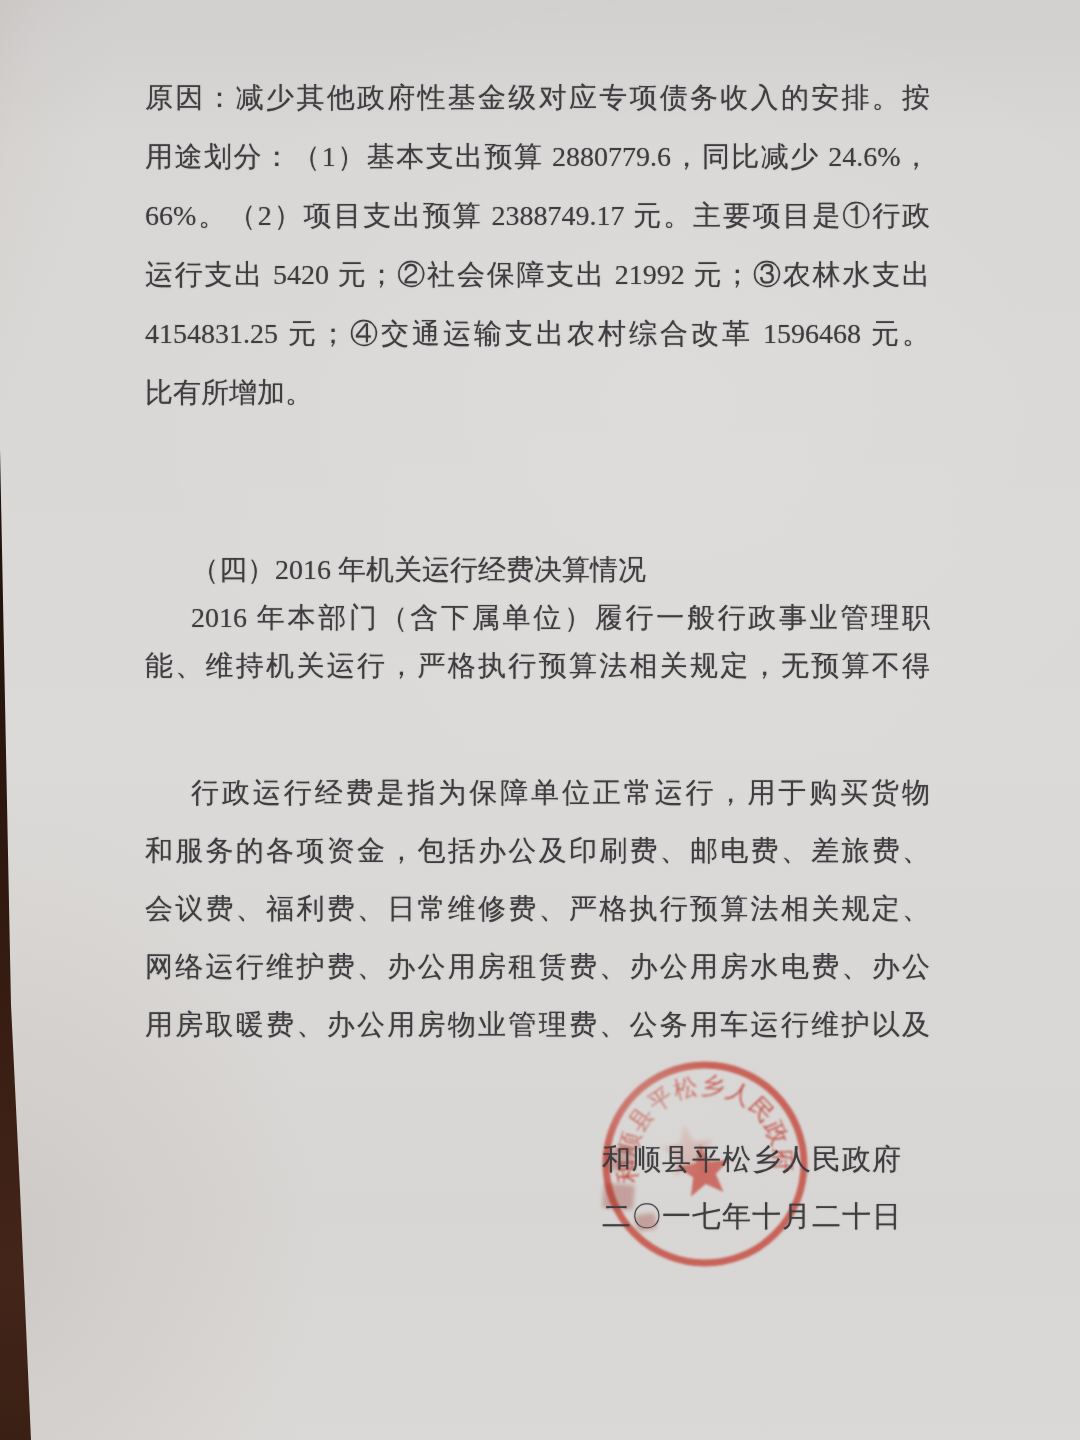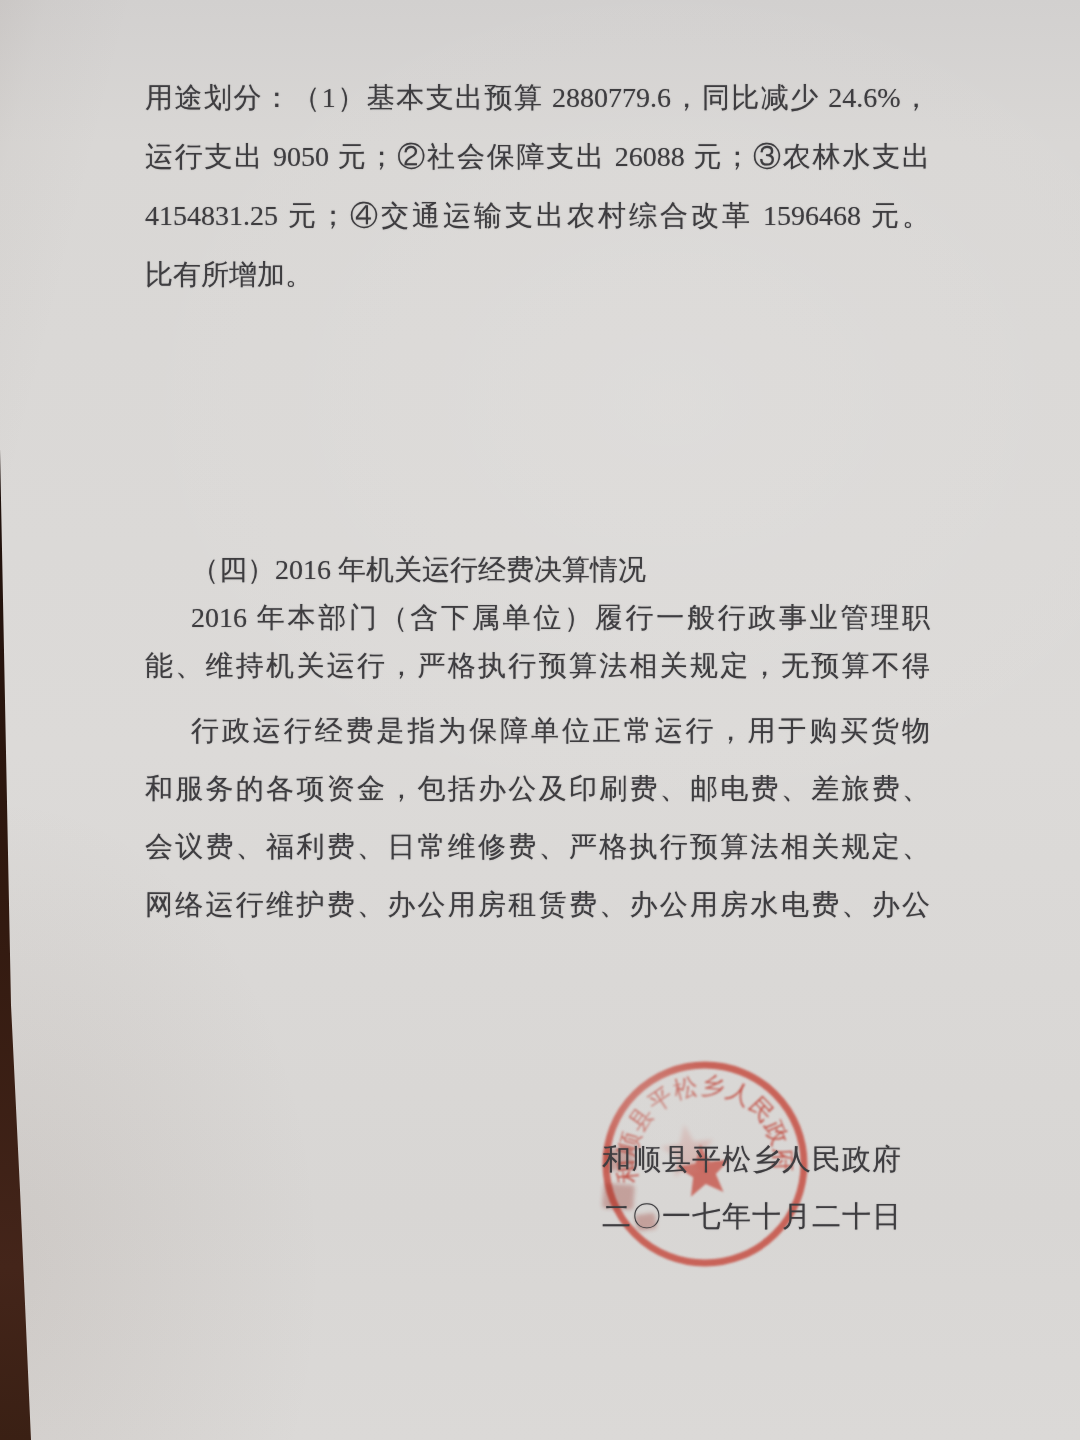--- a/index.html
+++ b/index.html
@@ -24,21 +24,21 @@
     background:linear-gradient(180deg,#1d100c 30%,#31190f 62%,#44251a 88%,#3a2014 100%);
     clip-path:polygon(0px 448px, 11px 1005px, 20px 1190px, 31px 1440px, 0px 1440px);
   }
   .textblock{
     position:absolute;left:145px;width:785px;
     color:#3e3d40;font-size:28px;
     text-shadow:0 0 1.2px rgba(62,61,64,0.5);
   }
   .g1{top:68px;line-height:59px}
   .g2{top:546px;line-height:48px}
-  .g3{top:702px;line-height:58px}
+  .g3{top:764px;line-height:58px}
   .line{white-space:normal}
   .line.fill{text-align:justify;text-align-last:justify}
   .line.indent{text-indent:46px}
   .sig{
     position:absolute;left:602px;color:#3e3d40;font-size:29px;
     letter-spacing:1px;text-shadow:0 0 1.2px rgba(62,61,64,0.5);white-space:nowrap;
   }
   .sig-name{top:1140px}
   .sig-date{top:1197px}
   .seal-svg{position:absolute;left:0;top:0;pointer-events:none}
@@ -78,31 +78,34 @@
 
   <g fill="#96281e" opacity="0.3" filter="url(#smudge)">
     <rect x="607" y="1148" width="27" height="22" rx="3" transform="rotate(-6 620 1159)"></rect>
     <rect x="603" y="1184" width="31" height="25" rx="3" transform="rotate(4 618 1196)"></rect>
     <rect x="636" y="1214" width="20" height="16" rx="3" transform="rotate(-8 646 1222)"></rect>
   </g>
 </svg>
 <div class="seal-fade"></div>
 
 <div class="textblock g1">
+    <div class="line fill">原因：减少其他政府性基金级对应专项债务收入的安排。按</div>
     <div class="line fill">用途划分：（1）基本支出预算 2880779.6，同比减少 24.6%，</div>
-    <div class="line fill">运行支出 9050 元；②社会保障支出 26088 元；③农林水支出</div>
+    <div class="line fill">66%。（2）项目支出预算 2388749.17 元。主要项目是①行政</div>
+    <div class="line fill">运行支出 5420 元；②社会保障支出 21992 元；③农林水支出</div>
     <div class="line fill">4154831.25 元；④交通运输支出农村综合改革 1596468 元。</div>
     <div class="line">比有所增加。</div>
   </div>
 <div class="textblock g2">
     <div class="line indent">（四）2016 年机关运行经费决算情况</div>
     <div class="line fill indent">2016 年本部门（含下属单位）履行一般行政事业管理职</div>
     <div class="line fill">能、维持机关运行，严格执行预算法相关规定，无预算不得</div>
   </div>
 <div class="textblock g3">
     <div class="line fill indent">行政运行经费是指为保障单位正常运行，用于购买货物</div>
     <div class="line fill">和服务的各项资金，包括办公及印刷费、邮电费、差旅费、</div>
     <div class="line fill">会议费、福利费、日常维修费、严格执行预算法相关规定、</div>
     <div class="line fill">网络运行维护费、办公用房租赁费、办公用房水电费、办公</div>
+    <div class="line fill">用房取暖费、办公用房物业管理费、公务用车运行维护以及</div>
   </div>
 
 <div class="sig sig-name">和顺县平松乡人民政府</div>
 <div class="sig sig-date">二〇一七年十月二十日</div>
 
 </body></html>

